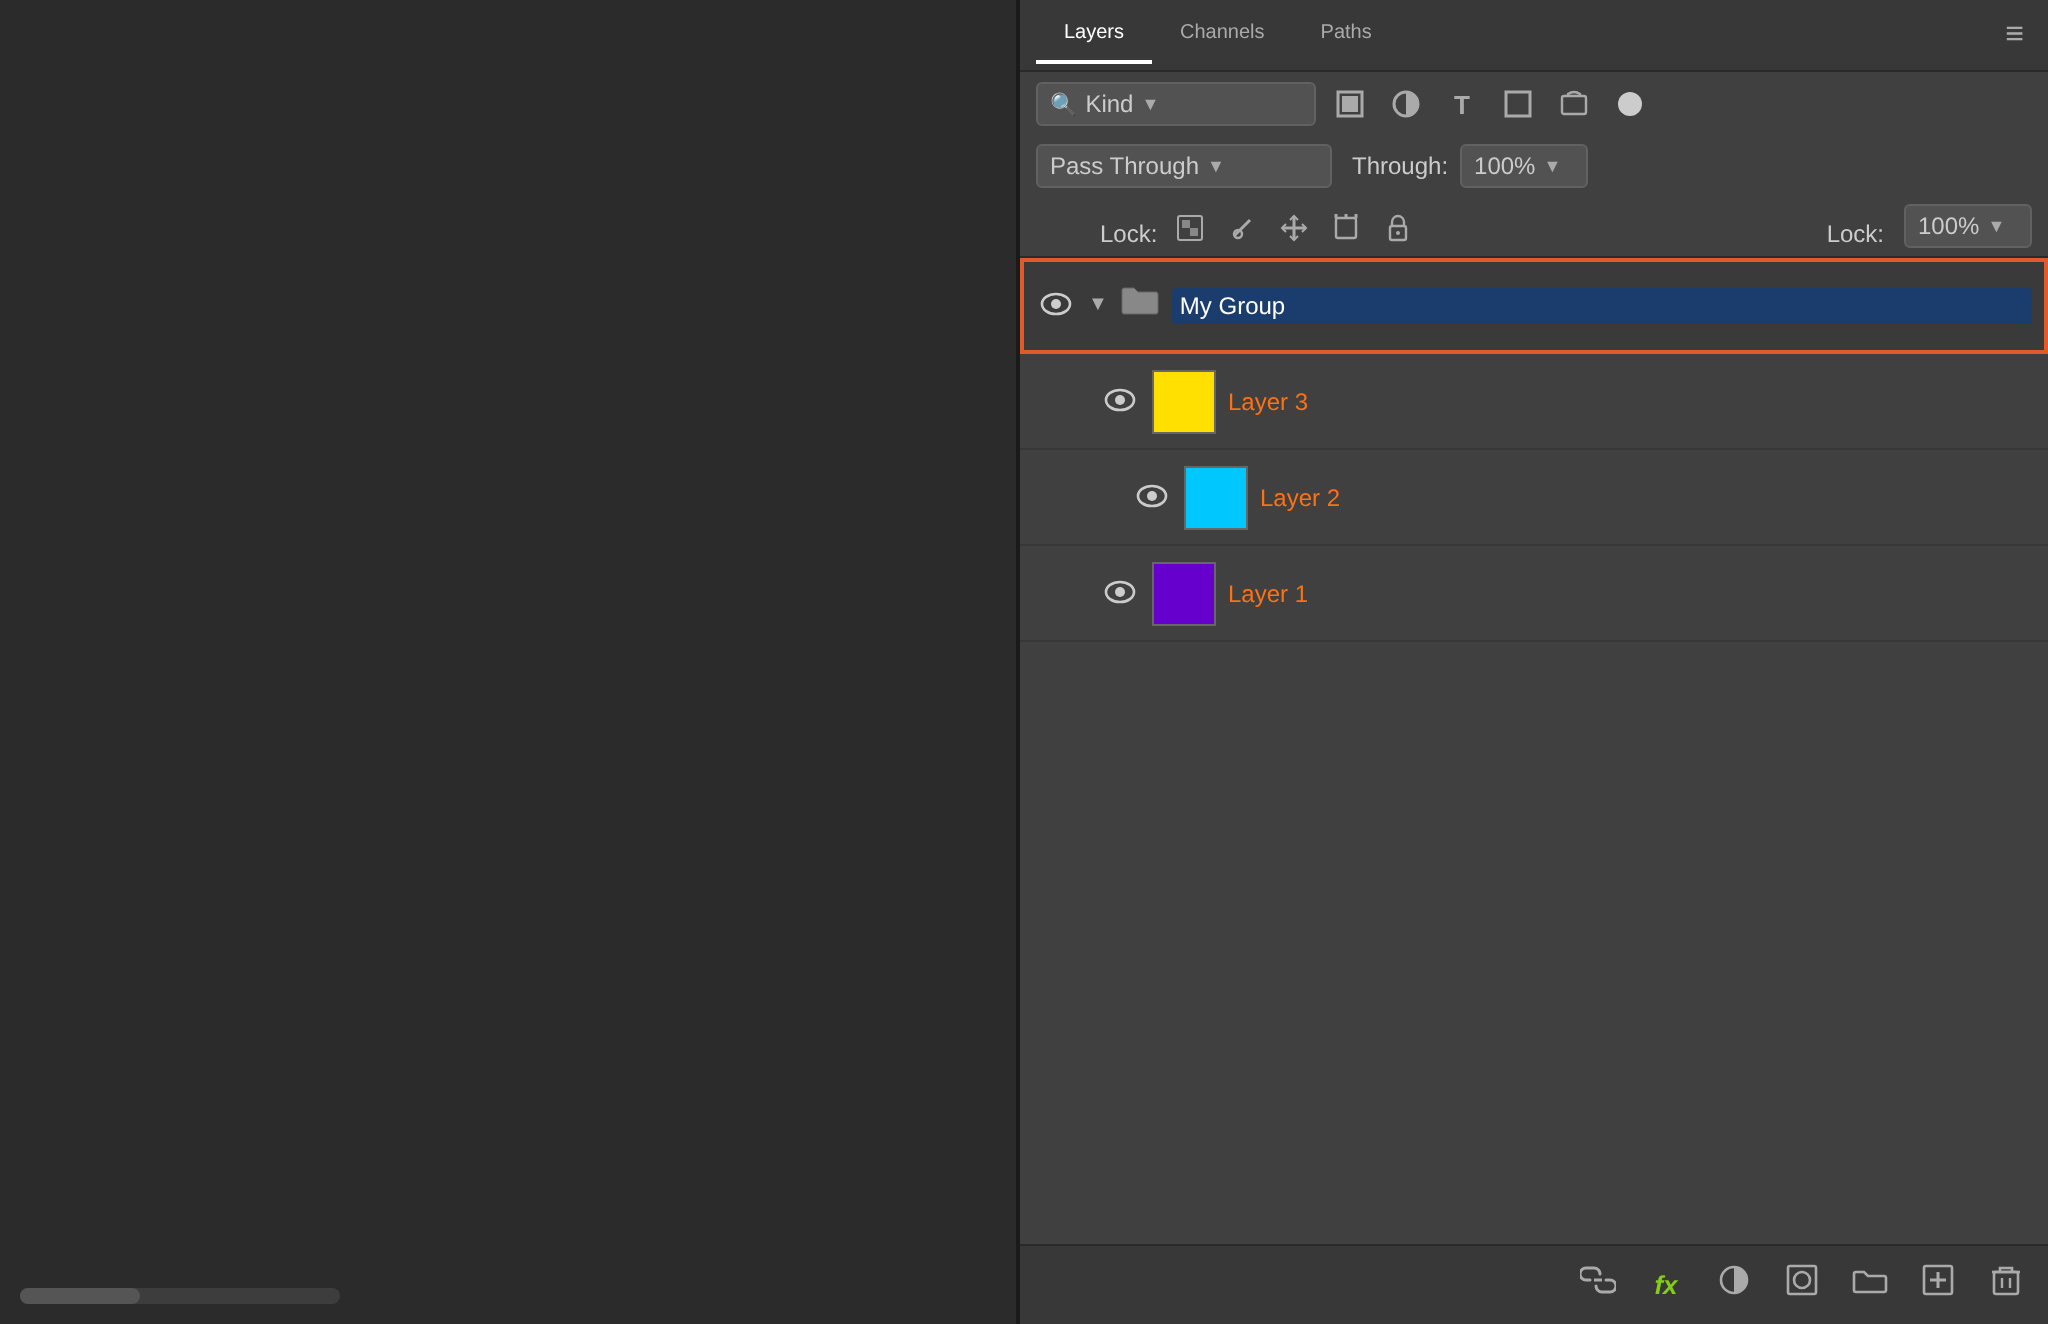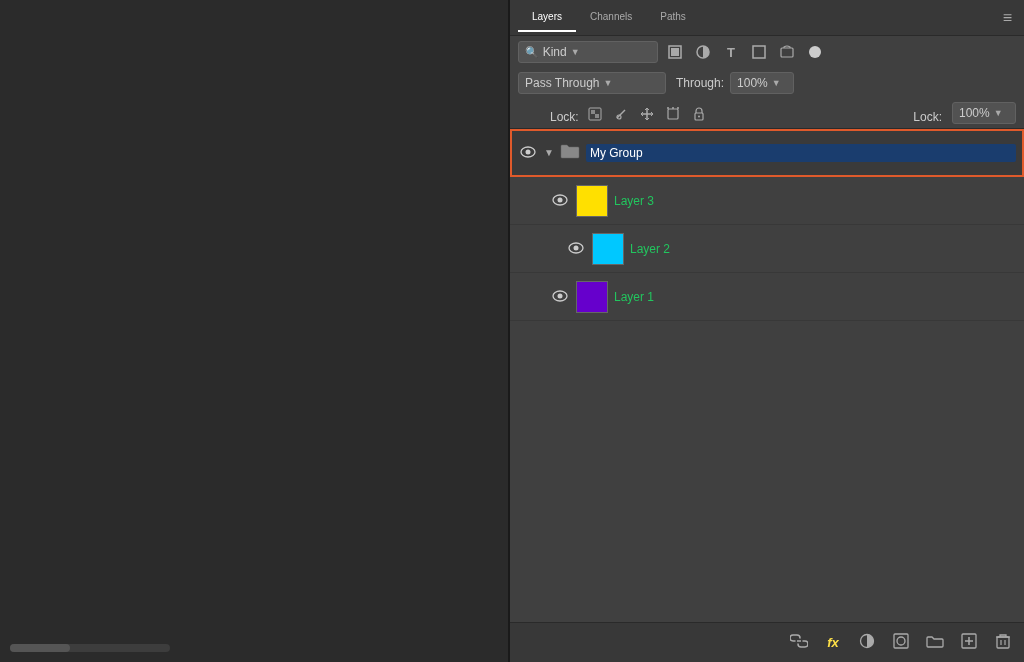--- a/index.html
+++ b/index.html
@@ -239,21 +239,21 @@
     }
 
     .layer-thumbnail {
       width: 32px;
       height: 32px;
       flex-shrink: 0;
       border: 1px solid #666;
     }
 
     .layer-name {
-      color: #22c55e;
+      color: #f97316;
       font-size: 12px;
       flex: 1;
     }
     .layer-name.editing {
       background: #1a3d6e;
       color: #fff;
       border: none;
       padding: 2px 4px;
       border-radius: 2px;
     }
@@ -450,21 +450,21 @@
   </div>
 
   <div class="panel-bottom">
     <div class="bottom-icon-btn" title="Link layers">
       <svg width="18" height="14" viewBox="0 0 18 14">
           <path d="M5 7 H3 a3 3 0 0 1 0-6 H7 a3 3 0 0 1 3 3" fill="none" stroke="#aaa" stroke-width="1.5" stroke-linecap="round"></path>
           <path d="M13 7 H15 a3 3 0 0 1 0 6 H11 a3 3 0 0 1 -3 -3" fill="none" stroke="#aaa" stroke-width="1.5" stroke-linecap="round"></path>
           <line x1="7" y1="7" x2="11" y2="7" stroke="#aaa" stroke-width="1.5"></line>
         </svg>
     </div>
-    <div class="bottom-icon-btn" title="Add layer style" style="font-size:13px; font-style:italic; font-weight:bold; color:#fde047;">fx</div>
+    <div class="bottom-icon-btn" title="Add layer style" style="font-size:13px; font-style:italic; font-weight:bold; color:#84cc16;">fx</div>
     <div class="bottom-icon-btn" title="New fill or adjustment layer">
       <svg width="16" height="16" viewBox="0 0 16 16">
           <circle cx="8" cy="8" r="6.5" fill="none" stroke="#aaa" stroke-width="1.3"></circle>
           <path d="M8 1.5 A6.5 6.5 0 0 1 8 14.5 Z" fill="#aaa"></path>
         </svg>
     </div>
     <div class="bottom-icon-btn" title="Add layer mask">
       <svg width="16" height="16" viewBox="0 0 16 16">
           <rect x="1" y="1" width="14" height="14" rx="1" fill="none" stroke="#aaa" stroke-width="1.3"></rect>
           <circle cx="8" cy="8" r="4" fill="none" stroke="#aaa" stroke-width="1.3"></circle>

